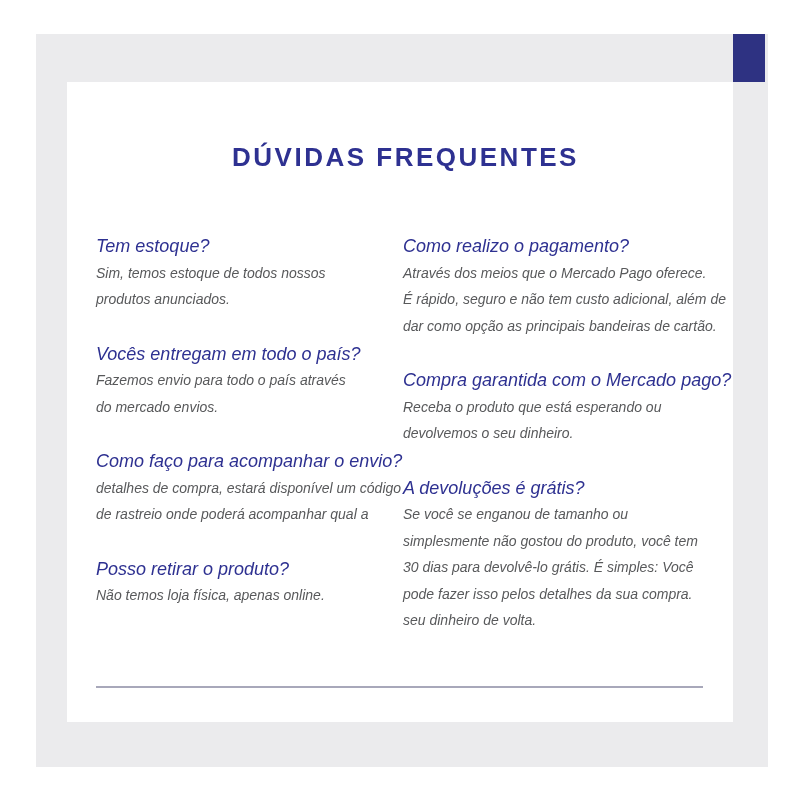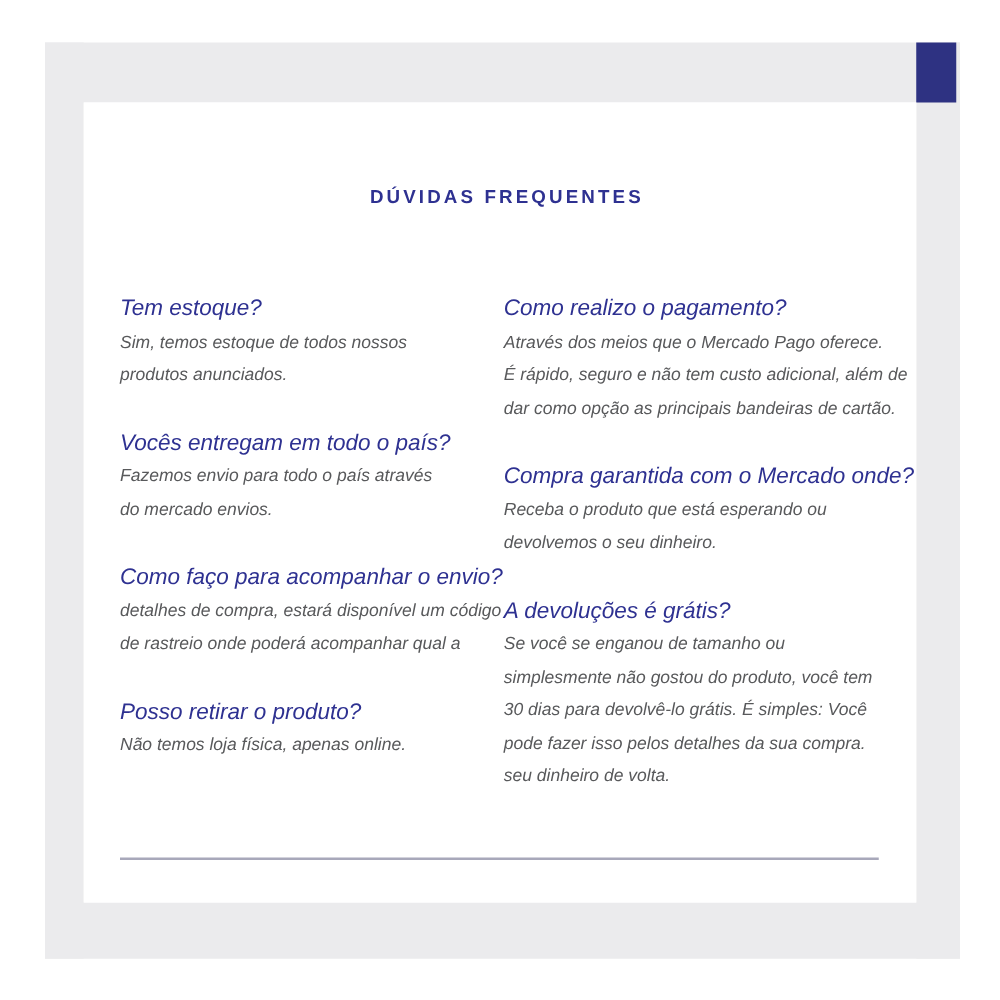--- a/index.html
+++ b/index.html
@@ -14,21 +14,21 @@
   #frame-top{left:36px;top:34px;width:732px;height:48px}
   #frame-bottom{left:36px;top:722px;width:732px;height:45px}
   #frame-left{left:36px;top:34px;width:31px;height:733px}
   #frame-right{left:733px;top:34px;width:35px;height:733px}
   #accent-square{position:absolute;left:733px;top:34px;width:32px;height:48px;background:var(--accent-color,#2e3282)}
   #faq-card{position:absolute;left:67px;top:82px;width:666px;height:640px;background:#ffffff}
   #page-title{
     position:absolute;left:0;right:0;top:62px;
     text-align:center;
     font-weight:bold;
-    font-size:15px;
+    font-size:26px;
     line-height:27px;
     letter-spacing:2.5px;
     color:var(--navy,#2e3191);
     margin-left:11px;
   }
   #faq-columns{position:absolute;left:29px;top:151px;display:flex}
   .faq-col-left{width:307px}
   .faq-col-right{width:330px}
   .faq-block{margin:0 0 28px 0}
   .faq-question{
@@ -81,21 +81,21 @@
         </div>
       </div>
     <div class="faq-col-right">
         <div class="faq-block">
           <div class="faq-question">Como realizo o pagamento?</div>
           <div class="faq-answer-line">Através dos meios que o Mercado Pago oferece.</div>
           <div class="faq-answer-line">É rápido, seguro e não tem custo adicional, além de</div>
           <div class="faq-answer-line">dar como opção as principais bandeiras de cartão.</div>
         </div>
         <div class="faq-block">
-          <div class="faq-question">Compra garantida com o Mercado onde?</div>
+          <div class="faq-question">Compra garantida com o Mercado pago?</div>
           <div class="faq-answer-line">Receba o produto que está esperando ou</div>
           <div class="faq-answer-line">devolvemos o seu dinheiro.</div>
         </div>
         <div class="faq-block">
           <div class="faq-question">A devoluções é grátis?</div>
           <div class="faq-answer-line">Se você se enganou de tamanho ou</div>
           <div class="faq-answer-line">simplesmente não gostou do produto, você tem</div>
           <div class="faq-answer-line"><span>30 dias para devolvê-lo grátis. </span><span class="bold-seg">É simples:</span><span> Você</span></div>
           <div class="faq-answer-line">pode fazer isso pelos detalhes da sua compra.</div>
           <div class="faq-answer-line">seu dinheiro de volta.</div>

